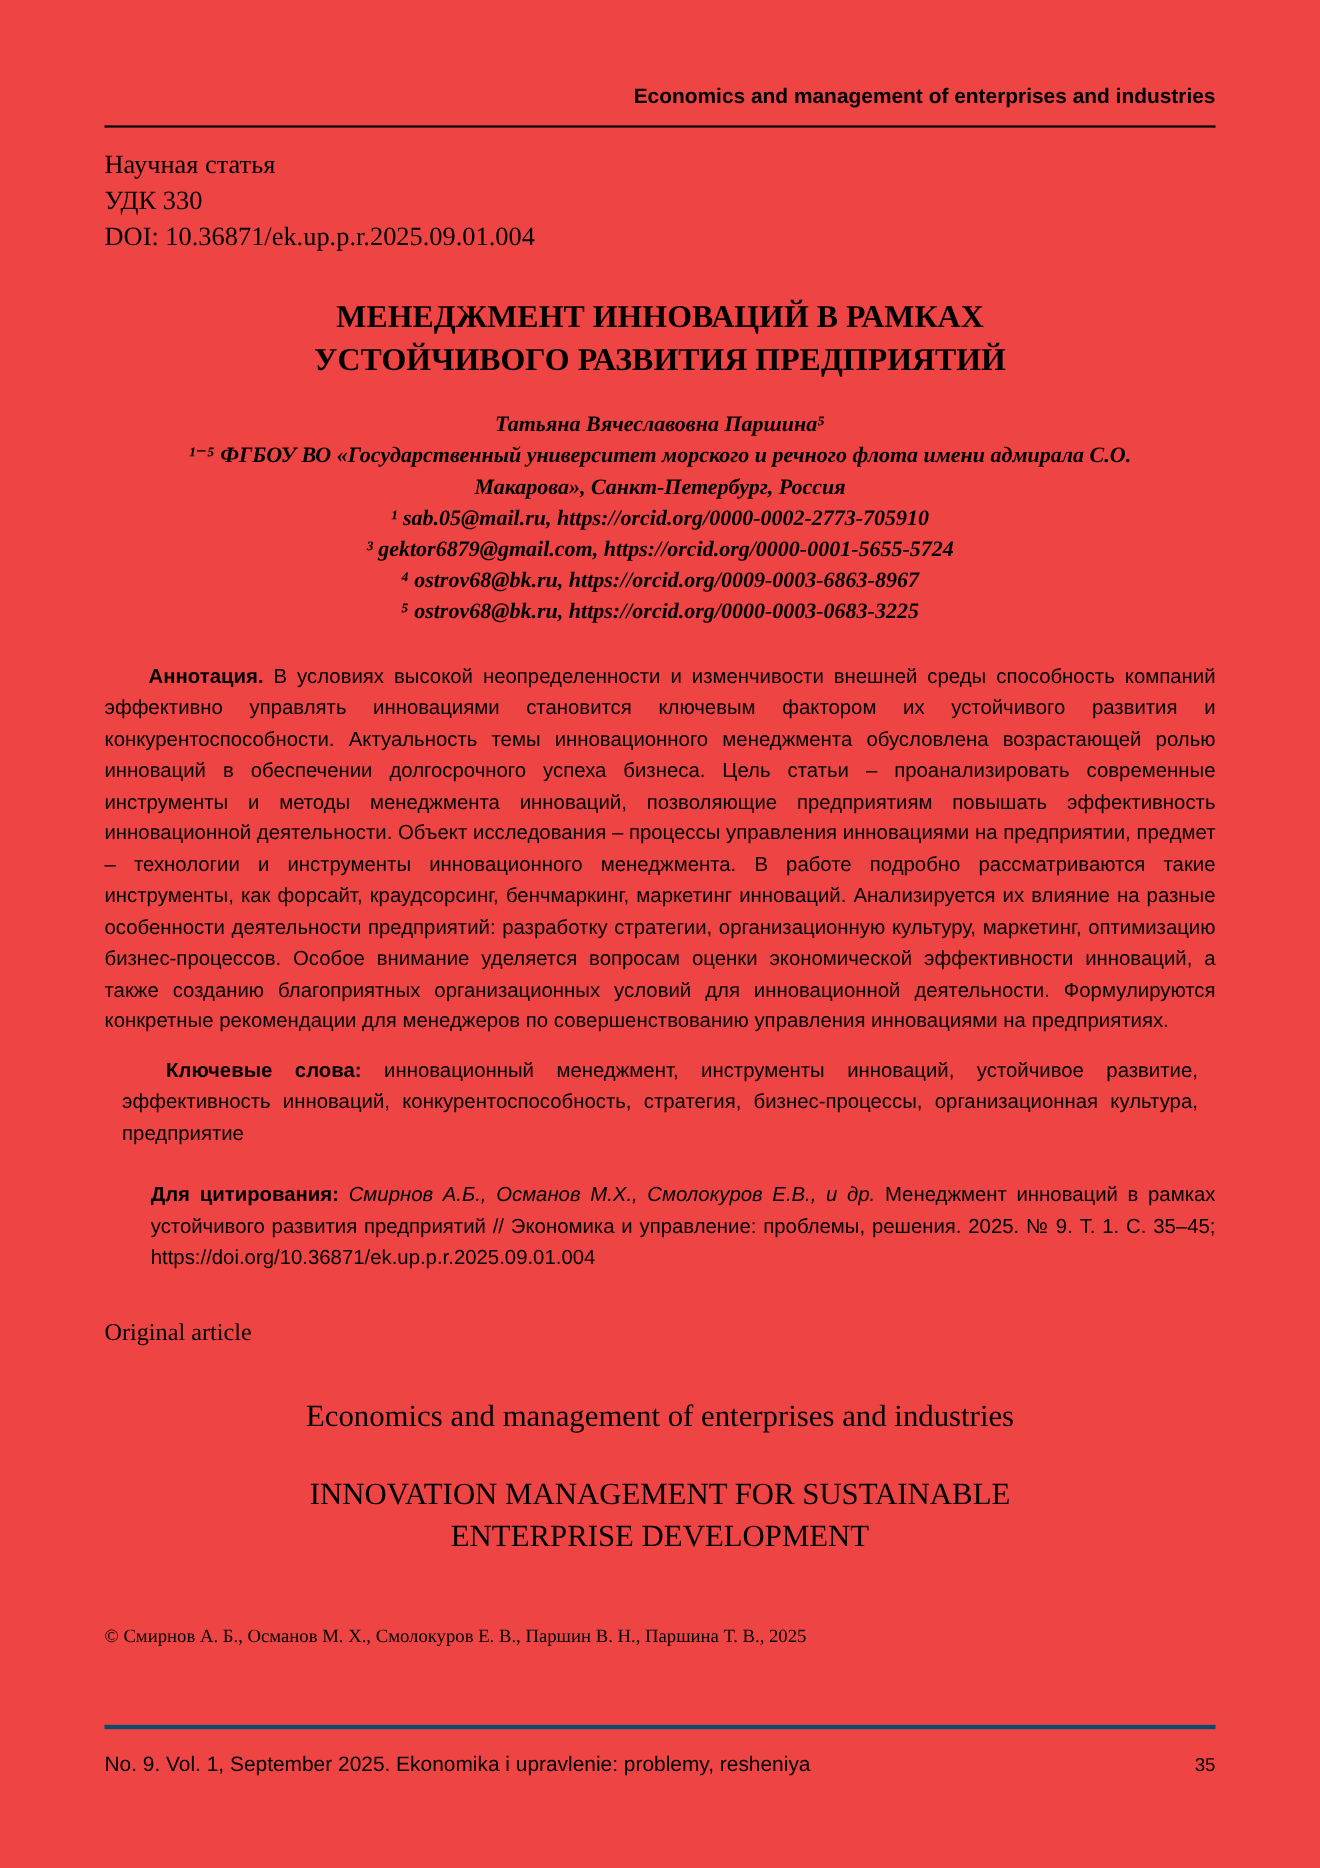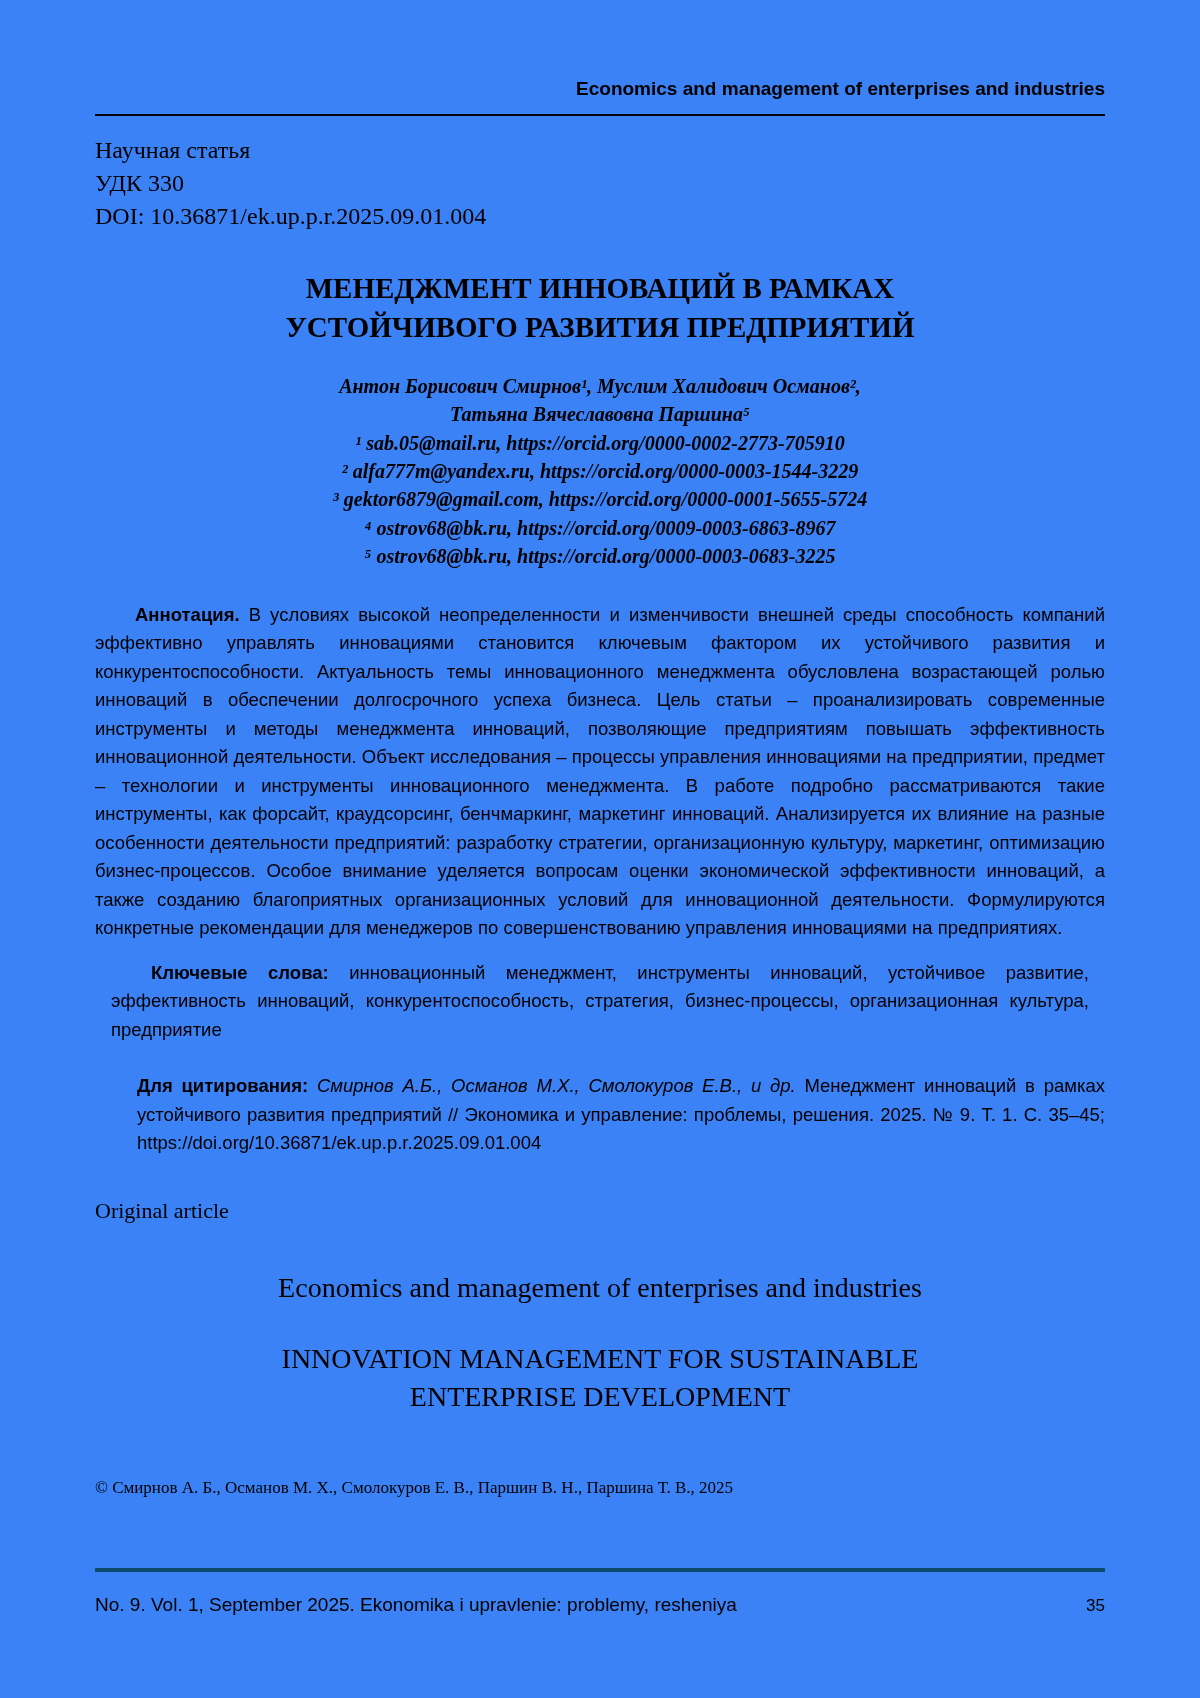--- a/index.html
+++ b/index.html
@@ -2,21 +2,21 @@
 <html><head>
 <meta charset="utf-8">
 <style>
   * { box-sizing: border-box; }
   html, body { margin: 0; padding: 0; background: #ffffff; }
   .page {
     position: relative;
     width: 1200px;
     height: 1698px;
     margin: 0 auto;
-    background: #3b82f6;
+    background: #ef4444;
     color: #000000;
     padding: 78px 95px 0 95px;
     font-family: "Liberation Serif", "DejaVu Serif", serif;
     overflow: hidden;
   }
   
   .running-header {
     text-align: right;
     font-family: "Liberation Sans", "DejaVu Sans", sans-serif;
     font-weight: bold;
@@ -109,24 +109,23 @@
     <div>УДК 330</div>
     <div>DOI: 10.36871/ek.up.p.r.2025.09.01.004</div>
   </div>
 
   <h1 class="title-ru">
     <div>МЕНЕДЖМЕНТ ИННОВАЦИЙ В РАМКАХ</div>
     <div>УСТОЙЧИВОГО РАЗВИТИЯ ПРЕДПРИЯТИЙ</div>
   </h1>
 
   <div class="authors">
-    <div>Антон Борисович Смирнов¹, Муслим Халидович Османов²,</div>
     <div>Татьяна Вячеславовна Паршина⁵</div>
+    <div class="affiliation">¹⁻⁵ ФГБОУ ВО «Государственный университет морского и речного флота имени адмирала С.О. Макарова», Санкт-Петербург, Россия</div>
     <div>¹ sab.05@mail.ru, https://orcid.org/0000-0002-2773-705910</div>
-    <div>² alfa777m@yandex.ru, https://orcid.org/0000-0003-1544-3229</div>
     <div>³ gektor6879@gmail.com, https://orcid.org/0000-0001-5655-5724</div>
     <div>⁴ ostrov68@bk.ru, https://orcid.org/0009-0003-6863-8967</div>
     <div>⁵ ostrov68@bk.ru, https://orcid.org/0000-0003-0683-3225</div>
   </div>
 
   <p class="abstract body-sans">
     <span class="run-in">Аннотация.</span>
     <span>В условиях высокой неопределенности и изменчивости внешней среды способность компаний эффективно управлять инновациями становится ключевым фактором их устойчивого развития и конкурентоспособности. Актуальность темы инновационного менеджмента обусловлена возрастающей ролью инноваций в обеспечении долгосрочного успеха бизнеса. Цель статьи – проанализировать современные инструменты и методы менеджмента инноваций, позволяющие предприятиям повышать эффективность инновационной деятельности. Объект исследования – процессы управления инновациями на предприятии, предмет – технологии и инструменты инновационного менеджмента. В работе подробно рассматриваются такие инструменты, как форсайт, краудсорсинг, бенчмаркинг, маркетинг инноваций. Анализируется их влияние на разные особенности деятельности предприятий: разработку стратегии, организационную культуру, маркетинг, оптимизацию бизнес-процессов. Особое внимание уделяется вопросам оценки экономической эффективности инноваций, а также созданию благоприятных организационных условий для инновационной деятельности. Формулируются конкретные рекомендации для менеджеров по совершенствованию управления инновациями на предприятиях.</span>
   </p>
 

